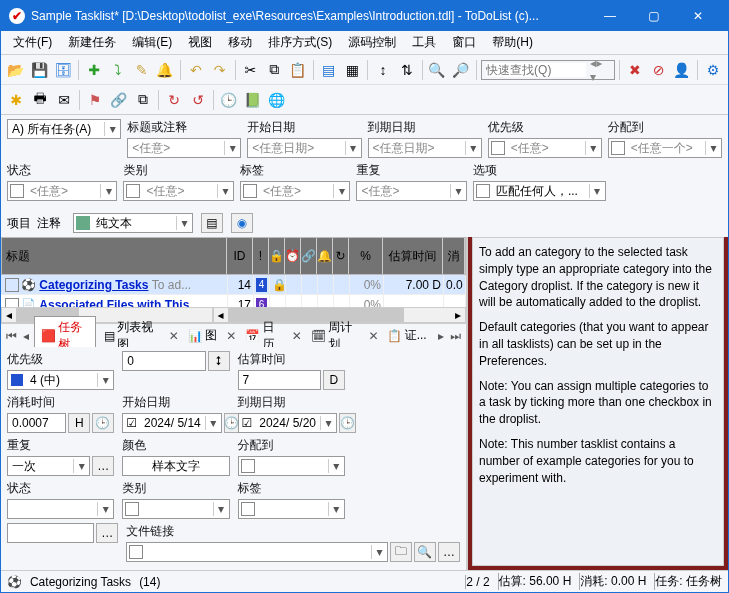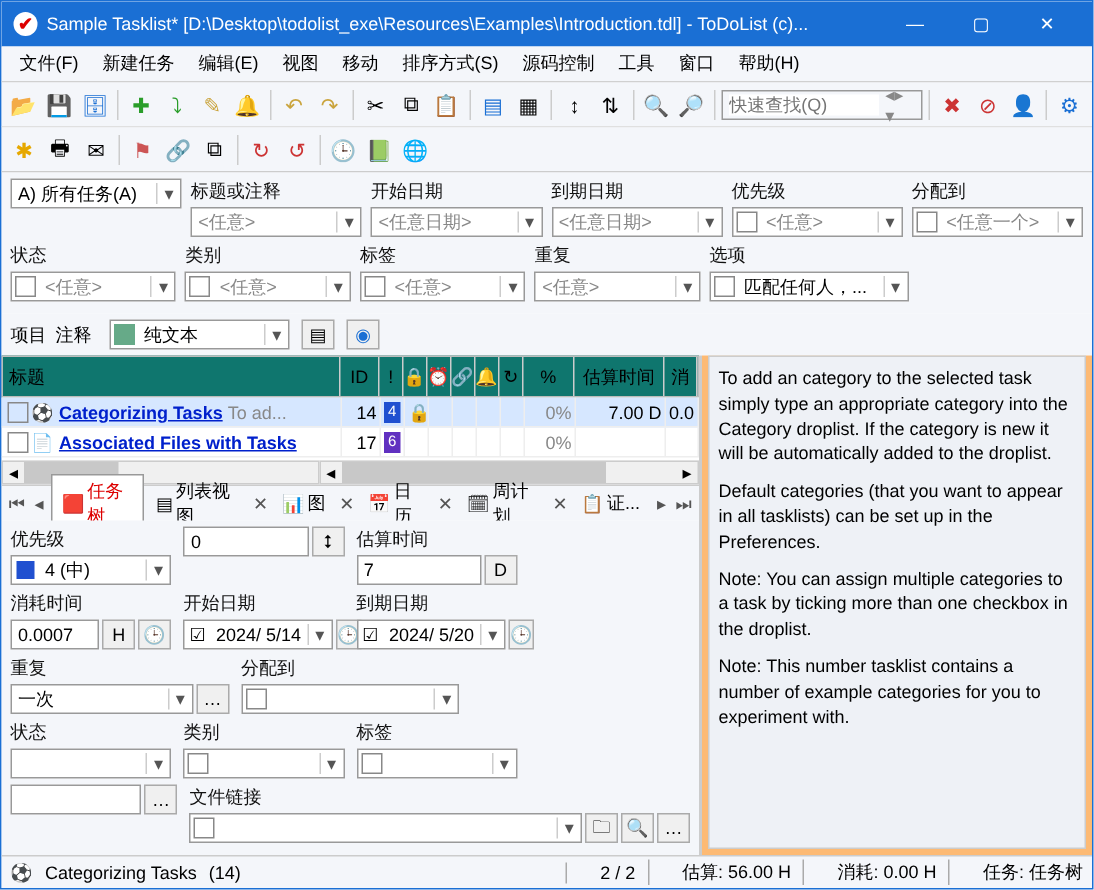--- a/index.html
+++ b/index.html
@@ -20,42 +20,42 @@
 .fcol{flex:1;min-width:0}
 .flbl{color:#111;margin-bottom:2px}
 .fsel{border:1px solid #999;height:20px;display:flex;align-items:center;background:#fff;position:relative}
 .fsel .tx{flex:1;padding:0 4px;white-space:nowrap;overflow:hidden}
 .fsel .ar{width:16px;border-left:1px solid #ccc;text-align:center;color:#555}
 .chk{width:14px;height:14px;border:1px solid #888;margin:0 2px;display:inline-block}
 .projrow{display:flex;align-items:center;padding:4px 6px;gap:6px;background:#f4f6fa}
 .projinp{flex:1;border:1px solid #999;height:20px;padding:0 4px;background:#fff}
 .mainarea{display:flex;flex:1;min-height:0}
 .leftpane{flex:1;display:flex;flex-direction:column;min-width:0;border-right:2px solid #ccc}
-.gridhead{display:flex;border:1px solid #bbb;background:#0f766e;height:28px;align-items:stretch}
+.gridhead{display:flex;border:1px solid #bbb;background:#737373;height:38px;align-items:stretch}
 .gh{border-right:1px solid #ccc;display:flex;align-items:center;justify-content:center;padding:0 2px;white-space:nowrap;overflow:hidden}
 .gridbody{flex:1;background:#fff;overflow:hidden}
 .grow{display:flex;height:20px;align-items:stretch;border-bottom:1px solid #eee}
 .grow.sel{background:#d6e7ff}
 .gc{border-right:1px solid #eee;display:flex;align-items:center;padding:0 2px;white-space:nowrap;overflow:hidden}
 .taskname{color:#0020cc;font-weight:bold;text-decoration:underline}
 .badge{background:#2050d0;color:#fff;width:14px;height:14px;display:inline-flex;align-items:center;justify-content:center;font-size:10px}
 .greytxt{color:#888}
 .scr{height:16px;background:#f0f0f0;border:1px solid #ccc;display:flex}
 .scr .th{background:#c8c8c8;height:100%}
 .viewtabs{display:flex;align-items:center;height:24px;background:#f4f6fa;border-top:1px solid #ccc;padding:0 4px;gap:2px}
 .vtab{padding:2px 6px;display:flex;align-items:center;gap:2px}
 .vtab.on{background:#fff;border:1px solid #999;border-bottom:none;color:#d00}
 .vnav{width:14px;text-align:center;color:#555}
 .det{padding:4px 6px;background:#f4f6fa}
 .det .frow{gap:8px}
 .sm{width:22px;height:20px;border:1px solid #aaa;background:#f0f0f0;display:flex;align-items:center;justify-content:center;margin-left:2px}
-.rightpane{width:260px;display:flex;flex-direction:column;background:#fdba74}
+.rightpane{width:260px;display:flex;flex-direction:column;background:#7f1d1d}
 .rbody{flex:1;background:#eef1f6;border:1px solid #ccc;margin:0 4px 4px;padding:6px;overflow:auto;line-height:1.4}
 .statusbar{height:22px;border-top:1px solid #ccc;display:flex;align-items:center;background:#f4f6fa;padding:0 6px;gap:8px}
-.statusbar .sp{border-left:1px solid #aaa;padding-left:22px}
+.statusbar .sp{border-left:1px solid #aaa;padding-left:0}
 .statusbar .fill{flex:1}
 .lock{color:#888}
 </style>
 </head>
 <body>
 
 <div class="titlebar">
   <span class="ico">✔</span>
   <span class="ttl">Sample Tasklist* [D:\Desktop\todolist_exe\Resources\Examples\Introduction.tdl] - ToDoList (c)...</span>
   <span class="wbtn">—</span>
@@ -258,21 +258,21 @@
         <div class="gc lock" style="width:16px">🔒</div>
         <div class="gc" style="width:16px"></div>
           <div class="gc" style="width:16px"></div>
           <div class="gc" style="width:16px"></div>
           <div class="gc" style="width:16px"></div>
         <div class="gc" style="width:34px;justify-content:flex-end;color:#888">0%</div>
         <div class="gc" style="width:60px;justify-content:flex-end">7.00 D</div>
         <div class="gc" style="width:22px">0.0</div>
       </div>
       <div class="grow">
-        <div class="gc" style="flex:1"><span class="chk"></span><span>📄</span>&nbsp;<span class="taskname">Associated Files with Tasks</span></div>
+        <div class="gc" style="flex:1"><span class="chk"></span><span>📄</span>&nbsp;<span class="taskname">Associated Files with This</span></div>
         <div class="gc" style="width:26px;justify-content:flex-end">17</div>
         <div class="gc" style="width:16px">
             <span class="badge" style="background:#6030c0">6</span>
           </div>
         <div class="gc" style="width:16px"></div>
           <div class="gc" style="width:16px"></div>
           <div class="gc" style="width:16px"></div>
           <div class="gc" style="width:16px"></div>
           <div class="gc" style="width:16px"></div>
         <div class="gc" style="width:34px;justify-content:flex-end;color:#888">0%</div>
@@ -377,20 +377,26 @@
             <div class="flbl">重复</div>
             <div style="display:flex">
               <div class="fsel" style="flex:1">
                 <span class="tx">一次</span>
                 <span class="ar">▾</span>
               </div>
               <span class="sm">…</span>
             </div>
           </div>
         <div class="fcol">
+            <div class="flbl">颜色</div>
+            <div class="fsel">
+              <span class="tx" style="text-align:center;flex:1">样本文字</span>
+            </div>
+          </div>
+        <div class="fcol">
             <div class="flbl">分配到</div>
             <div class="fsel">
               <span class="chk"></span>
               <span class="tx"></span>
               <span class="ar">▾</span>
             </div>
           </div>
         <div class="fcol"></div>
       </div>
       <div class="frow">

